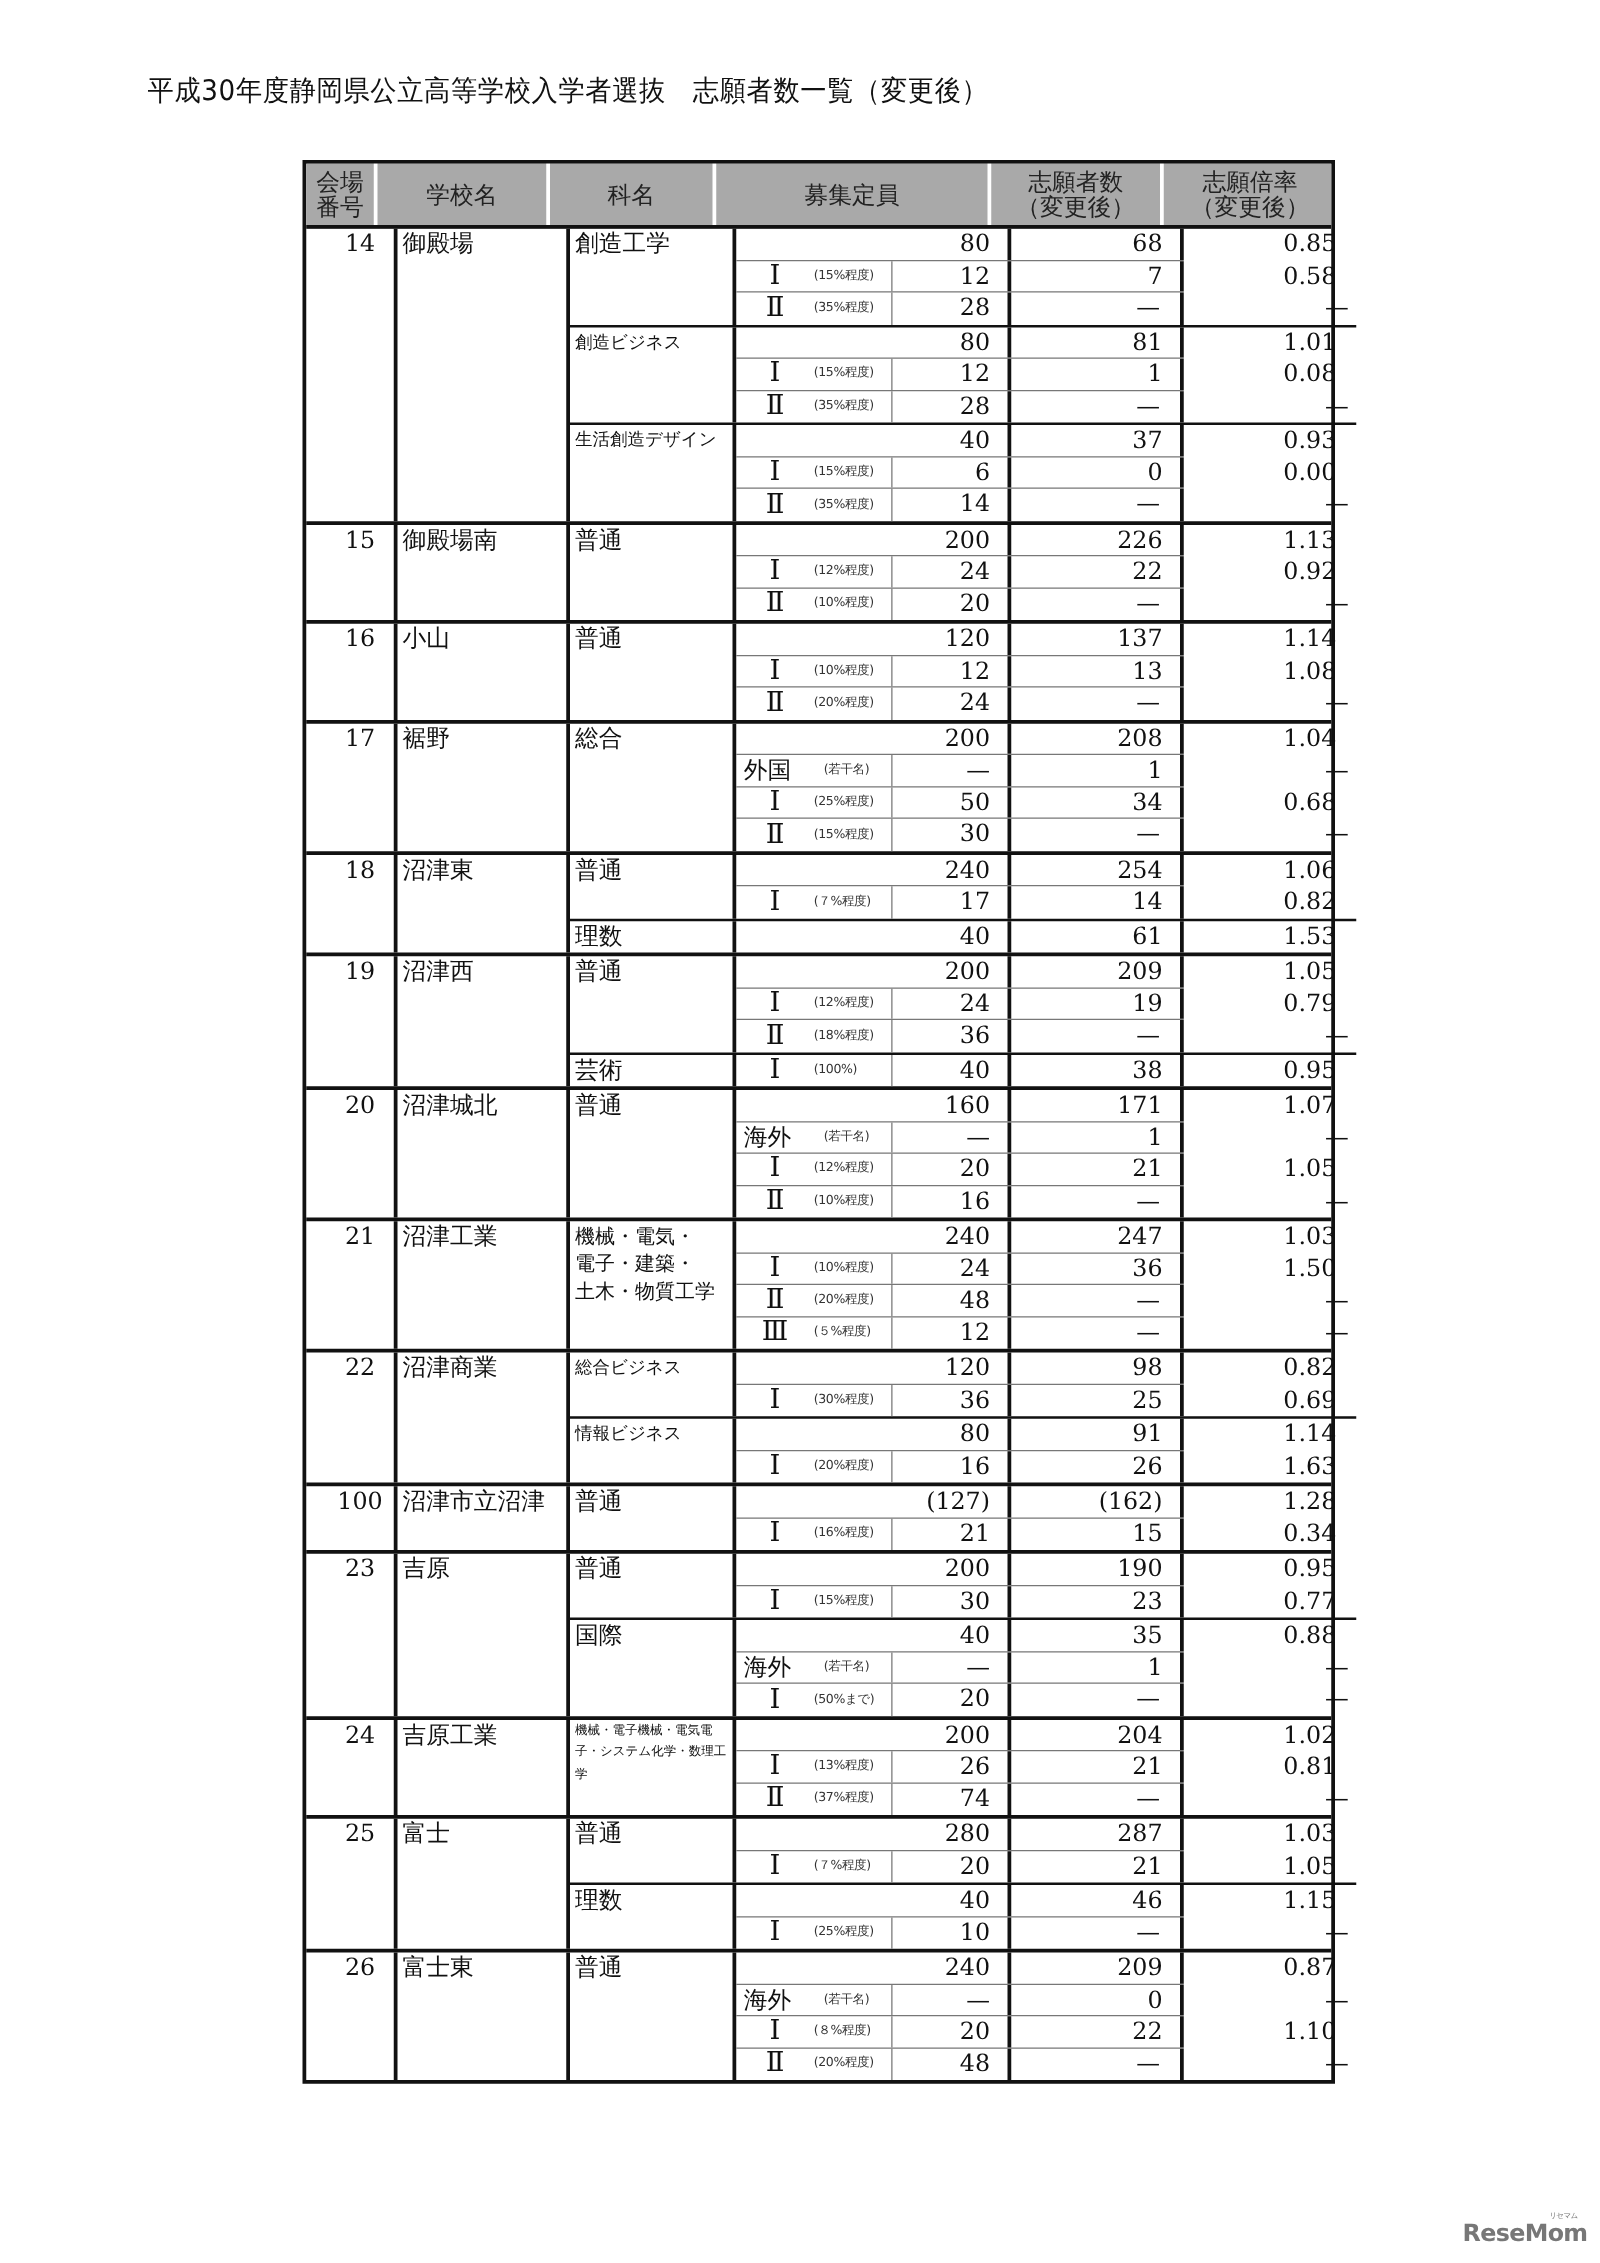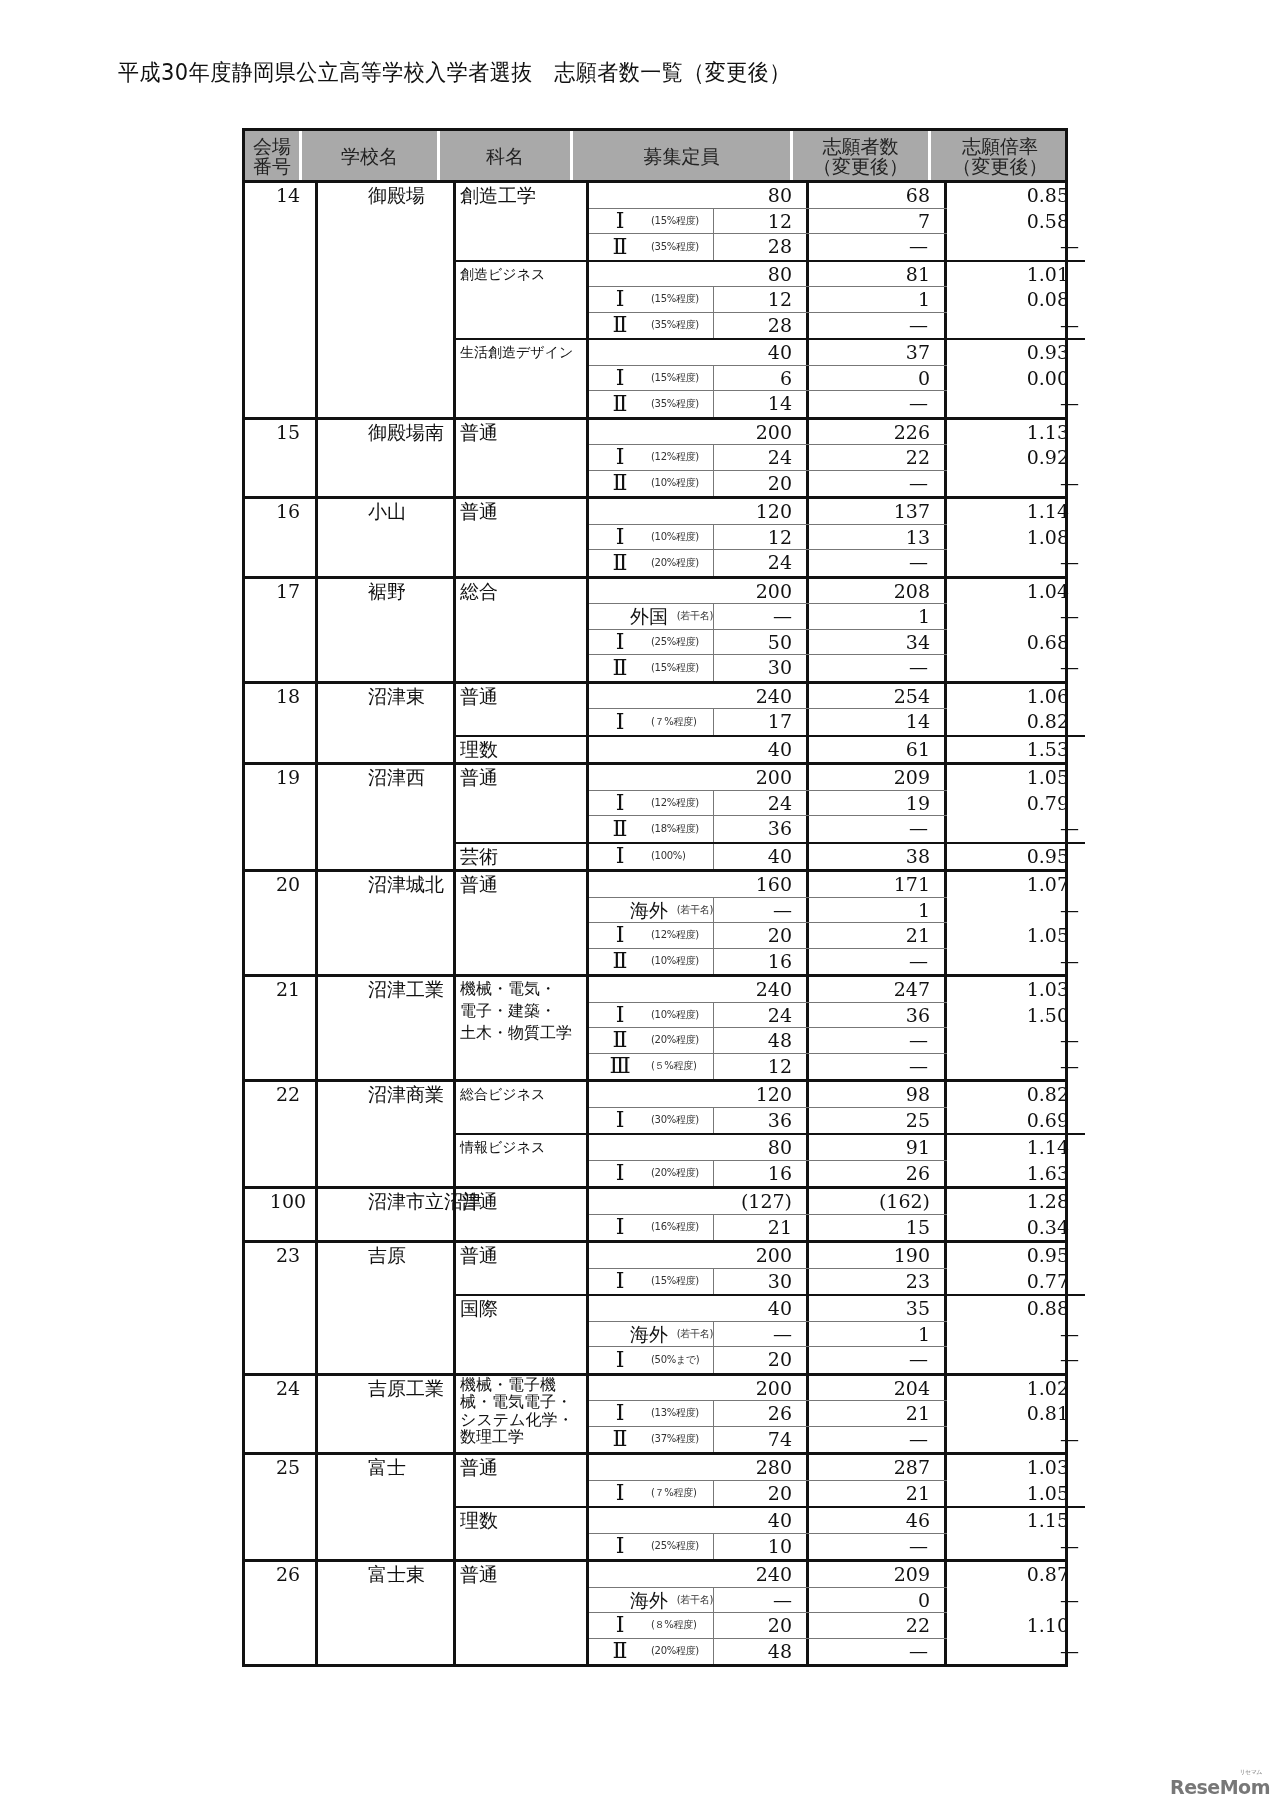--- a/index.html
+++ b/index.html
@@ -10,38 +10,38 @@
   .tbl { position: absolute; left: 242px; top: 128px; width: 826px; border: 3px solid #111; box-sizing: border-box; }
   .hdr { display: grid; grid-template-columns: 57px 138px 133px 220px 138px 138px; height: 52px;
          background: #a9a9a9; border-bottom: 3px solid #111; box-sizing: border-box; }
   .hdr > div { border-right: 3px solid #ffffff; display: flex; align-items: center; justify-content: center;
                text-align: center; font-size: 19px; line-height: 20px; color: #222; }
   .hdr > div:last-child { border-right: none; }
   .school { display: grid; grid-template-columns: 57px 138px 133px 358px 138px; border-bottom: 3px solid #111; box-sizing: border-box; padding-left: 16px; }
   .school:last-child { border-bottom: none; }
   .col-no { border-right: 3px solid #111; text-align: center; font-size: 19px; padding-top: 1px; line-height: 22px; }
   .col-name { border-right: 3px solid #111; font-size: 19px; padding: 1px 0 0 4px; line-height: 22px; white-space: nowrap;
-              font-family: "DejaVu Sans", "Liberation Sans", sans-serif; font-weight: 300; margin-left: 46px; }
+              font-family: "DejaVu Sans", "Liberation Sans", sans-serif; font-weight: 300; }
   .dept { display: grid; grid-template-columns: 133px 358px; border-bottom: 2px solid #111; box-sizing: border-box; }
   .dept:last-child { border-bottom: none; }
   .dept-name { border-right: 3px solid #111; padding: 1px 0 0 4px; font-family: "DejaVu Sans", "Liberation Sans", sans-serif;
                font-size: 19px; line-height: 22px; white-space: nowrap; }
   .dept-name.small { font-size: 14px; line-height: 22px; }
   .dept-name.tiny { font-size: 13px; line-height: 14px; padding-top: 0; white-space: normal; }
   .rows { display: flex; flex-direction: column; }
   .row { display: grid; grid-template-columns: 125px 95px 138px 138px; height: 25.5px; border-bottom: 1px solid #777; box-sizing: border-box; }
   .row:last-child { border-bottom: none; }
   .row > div { font-size: 19px; line-height: 24px; text-align: right; padding-right: 8px; white-space: nowrap; overflow: hidden; }
   .row .sub { display: flex; align-items: center; padding: 0; border-right: 1px solid #777; }
   .row .cap { border-right: 3px solid #111; padding-right: 14px; }
   .row .cnt { border-right: 3px solid #111; padding-right: 14px; }
   .row .rat { padding-right: 16px; }
   .row.main .cap-wrap { grid-column: 1 / span 2; border-right: 3px solid #111; padding-right: 14px; }
   .sub .kind { width: 62px; text-align: center; font-size: 22px; font-family: "DejaVu Serif", "Liberation Serif", serif; }
-  .sub .kind.word { font-size: 19px; text-align: left; padding-left: 6px; width: 56px; margin-left: 35px; }
+  .sub .kind.word { font-size: 19px; text-align: left; padding-left: 6px; width: 56px; }
   .sub .note { font-size: 10px; color: #333; font-family: "DejaVu Sans", "Liberation Sans", sans-serif; letter-spacing: -0.3px; }
   .dash-c { padding-right: 14px !important; }
   .logo { position: absolute; left: 1170px; top: 1776px; font-family: "DejaVu Sans", "Liberation Sans", sans-serif;
           font-weight: bold; font-size: 19px; color: #777; letter-spacing: -0.5px; }
   .logo small { position: absolute; right: 8px; top: -8px; font-size: 6px; color: #777; font-weight: normal; }
 </style>
 </head>
 <body>
 
 <div class="title">平成30年度静岡県公立高等学校入学者選抜　志願者数一覧（変更後）</div>
@@ -551,21 +551,21 @@
               </div>
             </div>
           </div>
         </div>
       </div>
       <div class="school">
         <div class="col-no">24</div>
         <div class="col-name">吉原工業</div>
         <div style="grid-column: 3 / span 3; display: flex; flex-direction: column;">
           <div class="dept">
-            <div class="dept-name tiny" style="font-size: 16px; line-height: 17.5px; padding-top: 0px;">機械・電子機械・電気電子・システム化学・数理工学</div>
+            <div class="dept-name tiny" style="font-size: 10px; line-height: 17.5px; padding-top: 0px;">機械・電子機械・電気電子・システム化学・数理工学</div>
             <div class="rows">
               <div class="row main">
                 <div class="cap-wrap">200</div>
                 <div class="cnt">204</div>
                 <div class="rat">1.02</div>
               </div>
               <div class="row">
                 <div class="sub">
                   <span class="kind">Ⅰ</span>
                   <span class="note">(13%程度)</span>

